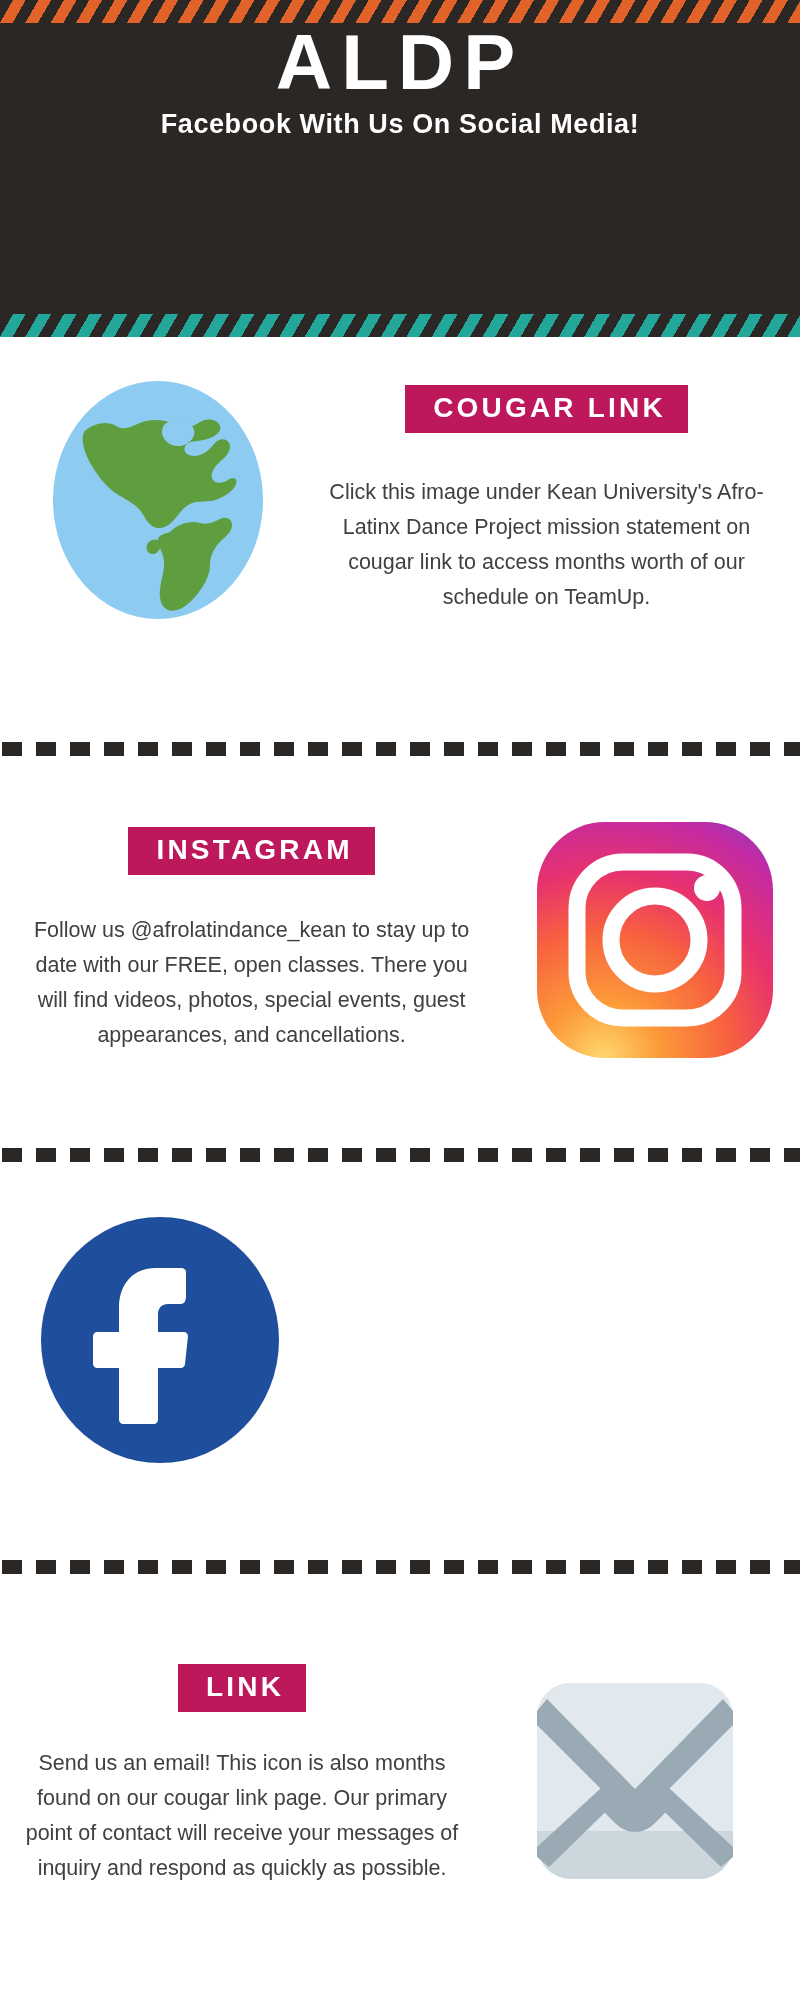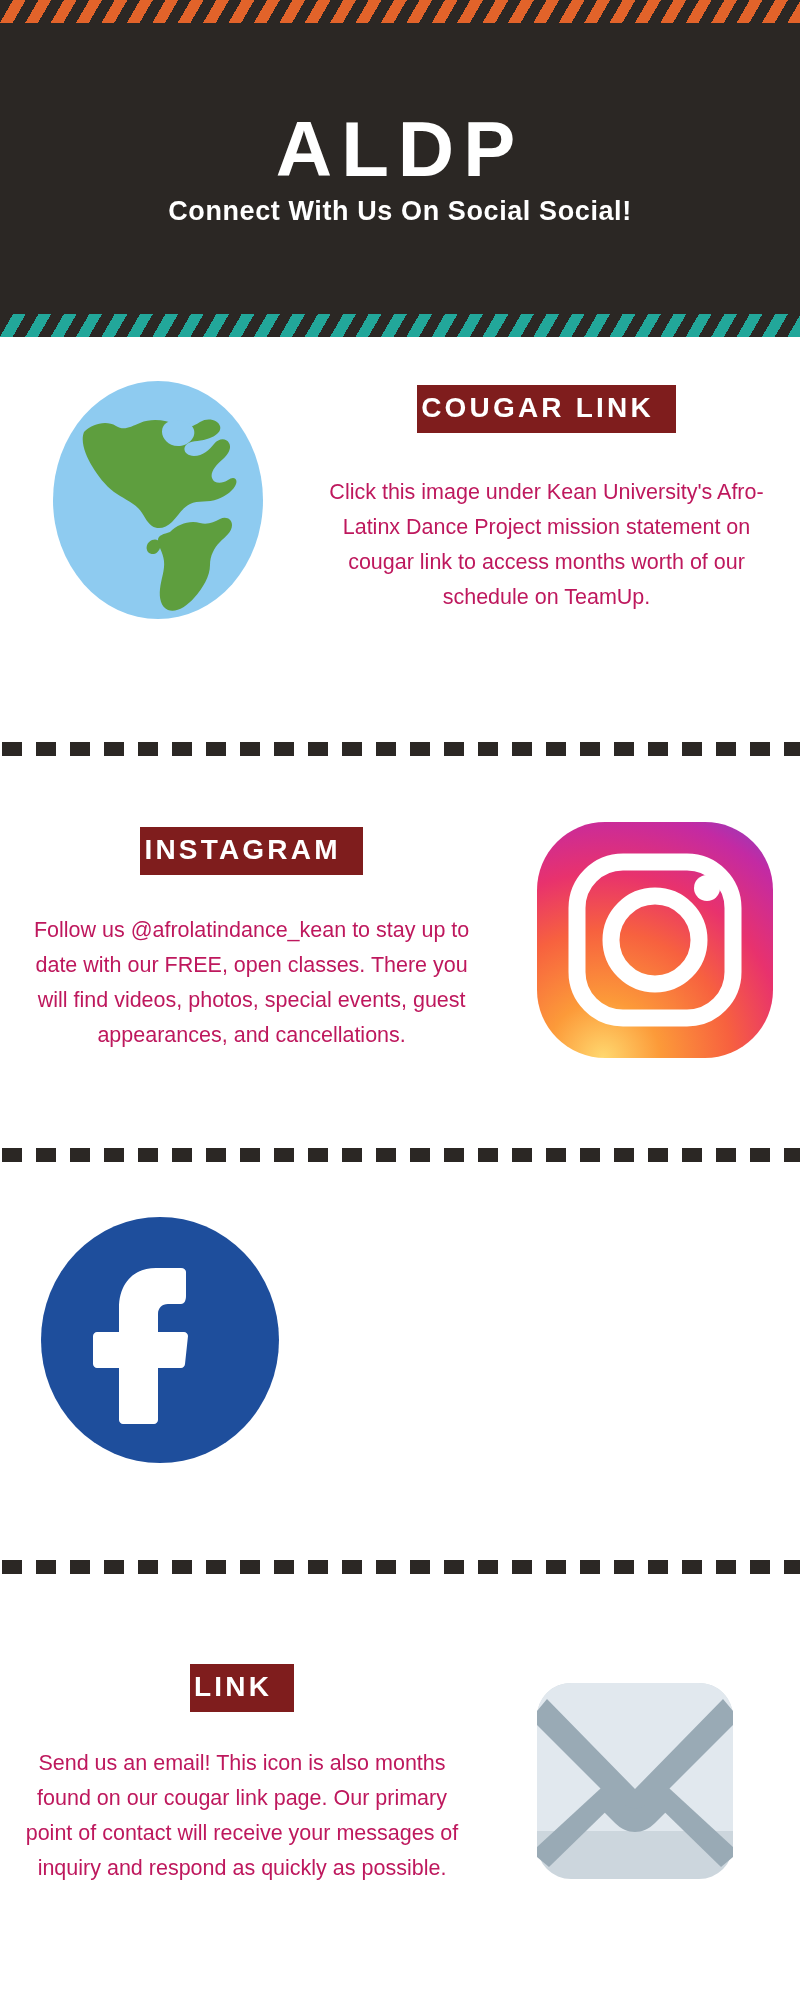--- a/index.html
+++ b/index.html
@@ -49,21 +49,20 @@
   }
   .header-inner {
     position: absolute;
     left: 0;
     top: 23px;
     width: 800px;
     height: 291px;
     display: flex;
     flex-direction: column;
     align-items: center;
-    justify-content: center;
   }
   .brand-title {
     color: #ffffff;
     font-size: 78px;
     font-weight: bold;
     letter-spacing: 9px;
     line-height: 1.0;
     margin: 0 0 8px 0;
     text-align: center;
     font-family: "Liberation Sans", sans-serif;
@@ -96,32 +95,32 @@
     left: 0;
     width: 800px;
     display: flex;
     align-items: center;
   }
   .sec-text {
     box-sizing: border-box;
   }
   .badge {
     display: inline-block;
-    background: #7f1d1d;
+    background: #be185d;
     color: #ffffff;
     font-size: 28px;
     font-weight: bold;
     letter-spacing: 3.2px;
-    padding: 9px 22px 11px 4px;
+    padding: 9px 22px 11px 28px;
     line-height: 1.0;
     white-space: nowrap;
     font-family: "Liberation Sans", sans-serif;
   }
   .body-text {
-    color: #be185d;
+    color: #404040;
     font-size: 21.5px;
     line-height: 1.62;
     font-family: "Liberation Sans", sans-serif;
   }
 
   
   #sec-cougar { top: 355px; height: 290px; }
   #sec-cougar .icon-col { width: 315px; display: flex; justify-content: center; align-items: center; }
   #sec-cougar .sec-text { width: 485px; padding-right: 22px; text-align: center; }
   #sec-cougar .badge-wrap { text-align: center; margin-bottom: 42px; }
@@ -146,21 +145,21 @@
 
   .icon-globe, .icon-fb, .icon-ig, .icon-mail { display: block; }
 </style>
 </head>
 <body>
 
 <div class="header">
   <div class="stripe-band stripe-orange"></div>
   <div class="header-inner">
     <div class="brand-title">ALDP</div>
-    <div class="brand-sub">Connect With Us On Social Social!</div>
+    <div class="brand-sub">Facebook With Us On Social Media!</div>
   </div>
   <div class="stripe-band stripe-teal"></div>
 </div>
 
 <div class="section" id="sec-cougar">
   <div class="icon-col">
     <svg class="icon-globe" width="220" height="240" viewBox="0 0 220 240">
       <ellipse cx="110" cy="120" rx="105" ry="119" fill="#8ecbf0"></ellipse>
       <path fill="#5e9e3e" d="M36 52 C44 44 58 40 68 46 C76 51 82 47 92 43 C104 38 118 40 128 45
         C138 50 146 46 152 42 C160 37 170 40 172 46 C174 52 166 57 159 59 C150 62 142 60 138 65

